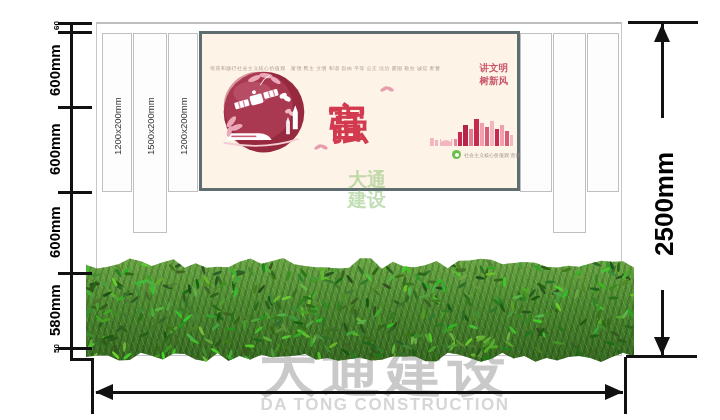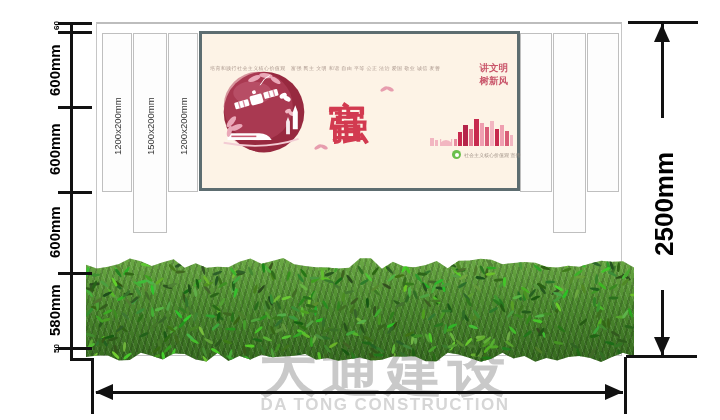--- a/index.html
+++ b/index.html
@@ -179,20 +179,24 @@
       <rect x="75" y="19" width="4" height="15" fill="#d95c77"></rect>
       <rect x="80" y="23" width="3" height="11" fill="#f2b6c1"></rect>
     </svg>
 
     <div class="caption-row">
       <span class="green-dot"></span>
       <span class="caption-text">社会主义核心价值观 宣传</span>
     </div>
   </div>
 
+  <div class="wm-small">
+    <span>大通</span>
+    <span>建设</span>
+  </div>
 
   <div class="wm-big">
     <div class="wm-cn">大通建设</div>
     <div class="wm-en">DA TONG CONSTRUCTION</div>
   </div>
 
   <div class="hedge" style="clip-path: polygon(0% 6.4%, 2% 10.1%, 4% 8.3%, 6% 5.7%, 8% 0.5%, 10% 3.2%, 12% 7.8%, 14% 4%, 16% 1.2%, 18% 9.3%, 20% 5%, 22% 9.3%, 24% 8.4%, 26% 8.9%, 28% 3.7%, 30% 0.6%, 32% 5.6%, 34% 3%, 36% 0%, 38% 6.1%, 40% 7.7%, 42% 8.9%, 44% 9.2%, 46% 10.1%, 48% 9.3%, 50% 0.2%, 52% 0.3%, 54% 10.3%, 56% 3.6%, 58% 8.1%, 60% 8.9%, 62% 6.8%, 64% 3%, 66% 9.9%, 68% 2.6%, 70% 2.4%, 72% 0.8%, 74% 1.6%, 76% 6%, 78% 4.7%, 80% 3.9%, 82% 4.6%, 84% 8.3%, 86% 9.1%, 88% 7.5%, 90% 8.4%, 92% 5.3%, 94% 2.6%, 96% 3.6%, 98% 3.2%, 100% 9.1%, 100% 94.6%, 98% 91.1%, 96% 95.1%, 94% 99.9%, 92% 96.2%, 90% 94.3%, 88% 95.2%, 86% 98.5%, 84% 96.1%, 82% 99.8%, 80% 94.3%, 78% 96.6%, 76% 91.1%, 74% 96.8%, 72% 99.8%, 70% 96.2%, 68% 92.7%, 66% 91.2%, 64% 99.3%, 62% 99.2%, 60% 94.5%, 58% 94.7%, 56% 94.5%, 54% 97.8%, 52% 98.6%, 50% 95.6%, 48% 97.4%, 46% 98.7%, 44% 96.1%, 42% 97.9%, 40% 92.3%, 38% 94.1%, 36% 94.8%, 34% 95.4%, 32% 93.1%, 30% 97.6%, 28% 94.2%, 26% 99%, 24% 91.3%, 22% 99.6%, 20% 97.5%, 18% 92.4%, 16% 91.9%, 14% 97.7%, 12% 94%, 10% 91%, 8% 98%, 6% 98.6%, 4% 93.8%, 2% 93.7%, 0% 95.3%);">
       <i style="left: 9.85184%; top: 95.3352%; transform: rotate(211deg); background: rgb(42, 84, 33);"></i>
       <i style="left: 83.133%; top: 66.9524%; transform: rotate(167deg); background: rgb(62, 187, 48);"></i>
       <i style="left: 33.6962%; top: 12.8058%; transform: rotate(165deg); background: rgb(70, 129, 25);"></i>

